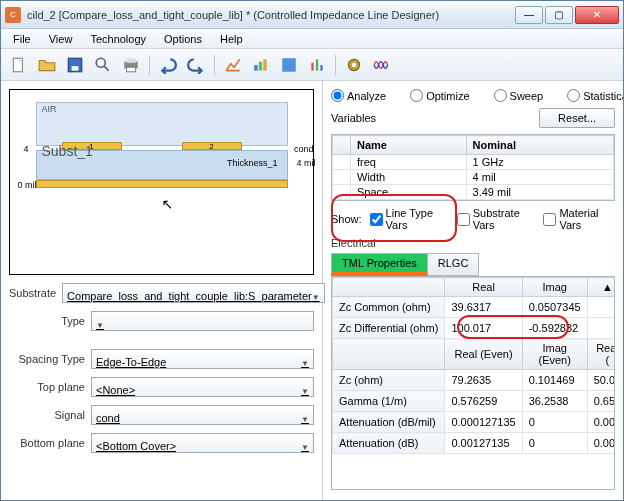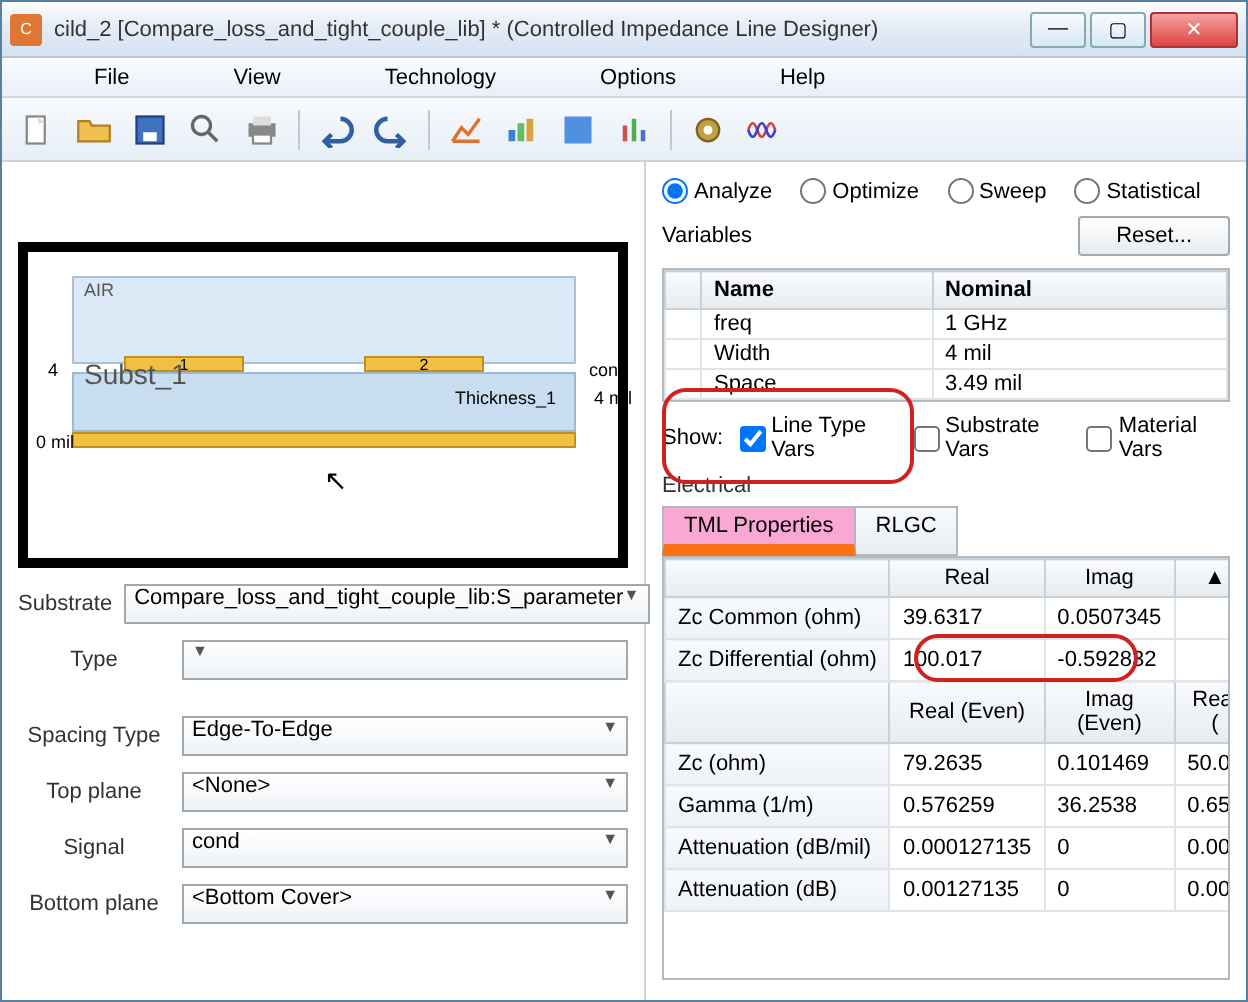--- a/index.html
+++ b/index.html
@@ -5,66 +5,66 @@
 * { box-sizing: border-box; margin: 0; padding: 0; font-family: "Segoe UI", Tahoma, sans-serif; font-size: 11px; }
 body { background: #f0f0f0; width: 624px; height: 501px; overflow: hidden; }
 .window { width: 624px; height: 501px; background: #fff; border: 1px solid #5a7fa0; display: flex; flex-direction: column; }
 .titlebar { height: 28px; background: linear-gradient(#fdfdfe,#e6eef7 40%,#d4e2f1); display: flex; align-items: center; padding: 0 4px; border-bottom: 1px solid #b8c8d8; }
 .app-icon { width: 16px; height: 16px; background: #d73; margin-right: 6px; border-radius: 2px; font-size: 8px; color: #fff; text-align: center; line-height: 16px; }
 .title-text { flex: 1; color: #333; }
 .winbtns { display: flex; gap: 2px; }
 .winbtn { width: 28px; height: 18px; border: 1px solid #8aa; background: linear-gradient(#f8fbfe,#d8e8f5); border-radius: 2px; display: flex; align-items: center; justify-content: center; font-size: 10px; cursor: pointer; }
 .winbtn.close { background: linear-gradient(#f7a0a0,#d44); color: #fff; border-color: #a33; width: 44px; }
 .menubar { height: 20px; background: linear-gradient(#fafcfe,#e8eff7); display: flex; align-items: center; padding: 0 4px; border-bottom: 1px solid #d0d8e0; gap: 2px; }
-.menuitem { padding: 18px 8px; cursor: pointer; margin-left: 34px; }
+.menuitem { padding: 18px 8px; cursor: pointer; }
 .toolbar { height: 32px; background: linear-gradient(#f8fafd,#e6eef6); display: flex; align-items: center; padding: 0 6px; gap: 4px; border-bottom: 1px solid #ccd4dc; }
 .tbtn { width: 24px; height: 24px; display: flex; align-items: center; justify-content: center; cursor: pointer; border-radius: 2px; }
 .tbtn svg { width: 18px; height: 18px; }
 .tsep { width: 1px; height: 20px; background: #c0c8d0; margin: 0 2px; }
 .content { flex: 1; display: flex; overflow: hidden; }
 .left-panel { width: 322px; padding: 8px; display: flex; flex-direction: column; gap: 4px; border-right: 1px solid #d0d4d8; }
-.canvas-wrap { border: 5px solid #000000; padding: 12px 8px 8px 8px; background: #fff; position: relative; height: 163px; margin-top: 32px; }
+.canvas-wrap { border: 1px solid #000000; padding: 12px 8px 8px 8px; background: #fff; position: relative; height: 186px; }
 .cross-section { position: relative; width: 280px; height: 110px; margin: 0 auto; }
 .air { position: absolute; left: 14px; top: 0; width: 252px; height: 44px; background: #dbe9f7; border: 1px solid #a8c0d8; }
 .air-label { position: absolute; left: 20px; top: 2px; font-size: 9px; color: #555; }
 .trace1 { position: absolute; left: 40px; top: 40px; width: 60px; height: 8px; background: #f0c040; border: 1px solid #c09020; }
 .trace2 { position: absolute; left: 160px; top: 40px; width: 60px; height: 8px; background: #f0c040; border: 1px solid #c09020; }
 .trace-lbl { position: absolute; top: -1px; width: 100%; text-align: center; font-size: 8px; text-decoration: underline; }
 .subst { position: absolute; left: 14px; top: 48px; width: 252px; height: 30px; background: #c8ddf0; border: 1px solid #9ab8d0; }
 .subst-lbl { position: absolute; left: 20px; top: 41px; font-size: 14px; color: #555; }
 .ground { position: absolute; left: 14px; top: 78px; width: 252px; height: 8px; background: #f0c040; border: 1px solid #c09020; }
 .dim-left { position: absolute; left: 2px; top: 42px; font-size: 9px; }
 .dim-left2 { position: absolute; left: -4px; top: 78px; font-size: 9px; }
 .dim-right { position: absolute; right: -12px; top: 42px; font-size: 9px; }
 .thick-lbl { position: absolute; right: 24px; top: 56px; font-size: 9px; }
 .dim-right2 { position: absolute; right: -14px; top: 56px; font-size: 9px; }
 .cursor-arrow { position: absolute; left: 140px; top: 94px; font-size: 14px; color: #000; }
 .form-row { display: flex; align-items: center; gap: 6px; margin-top: 4px; }
-.form-label { width: 76px; text-align: center; color: #333; }
-.form-select { flex: 1; height: 20px; border: 1px solid #a0a8b0; background: linear-gradient(#fff,#eef2f6); padding: 0 4px; display: flex; align-items: flex-start; justify-content: space-between; cursor: pointer; }
+.form-label { width: 76px; text-align: right; color: #333; }
+.form-select { flex: 1; height: 20px; border: 1px solid #a0a8b0; background: linear-gradient(#fff,#eef2f6); padding: 0 4px; display: flex; align-items: flex-end; justify-content: space-between; cursor: pointer; text-decoration: underline; }
 .form-select.small { flex: 1; }
 .more-btn { width: 24px; height: 20px; border: 1px solid #a0a8b0; background: linear-gradient(#fff,#eef2f6); text-align: center; cursor: pointer; display: flex; align-items: center; justify-content: center; }
 .chev { font-size: 8px; color: #555; }
 .right-panel { flex: 1; padding: 6px 4px; display: flex; flex-direction: column; overflow: hidden; }
-.mode-row { display: flex; align-items: center; gap: 14px; padding: 2px 4px; }
+.mode-row { display: flex; align-items: center; gap: 24px; padding: 2px 4px; justify-content: space-between; }
 .radio { display: flex; align-items: center; gap: 3px; cursor: pointer; }
 .radio input { margin: 0; }
 .var-row { display: flex; align-items: center; justify-content: space-between; padding: 4px; }
 .reset-btn { height: 20px; padding: 0 18px; border: 1px solid #a0a8b0; background: linear-gradient(#fff,#e8ecf0); cursor: pointer; border-radius: 2px; }
 .var-table { border: 1px solid #b0b8c0; background: #fff; margin: 2px 4px; }
 .var-table table { width: 100%; border-collapse: collapse; }
 .var-table th { background: linear-gradient(#f8fafc,#e8ecf0); border: 1px solid #c8d0d8; padding: 3px 6px; font-weight: bold; text-align: left; }
 .var-table td { border: 1px solid #e0e4e8; padding: 1px 6px; }
 .highlight-oval { border: 2px solid #d02020; border-radius: 12px; position: absolute; pointer-events: none; }
 .show-row { display: flex; align-items: center; gap: 8px; padding: 4px; font-size: 11px; }
 .chk { display: flex; align-items: center; gap: 3px; cursor: pointer; }
 .section-lbl { padding: 2px 4px; color: #333; }
 .tabs { display: flex; margin: 2px 4px 0 4px; }
 .tab { padding: 3px 10px; border: 1px solid #b0b8c0; background: linear-gradient(#f8fafc,#e8ecf0); cursor: pointer; margin-right: -1px; }
-.tab.active { background: #f9a8d4; border-bottom: 6px solid #f97316; position: relative; z-index: 1; }
+.tab.active { background: #22c55e; border-bottom: 4px solid #f97316; position: relative; z-index: 1; }
 .tml-table-wrap { border: 1px solid #b0b8c0; background: #fff; margin: 0 4px 4px 4px; overflow: auto; position: relative; flex: 1; }
 .tml-table { border-collapse: collapse; width: 100%; }
 .tml-table th { background: linear-gradient(#f8fafc,#e8ecf0); border: 1px solid #c8d0d8; padding: 3px 6px; font-weight: normal; text-align: center; }
 .tml-table td { border: 1px solid #e0e4e8; padding: 4px 6px; white-space: nowrap; }
 .tml-table td.lbl { background: linear-gradient(#f8fafc,#eef2f6); }
 .var-table-wrap { position: relative; }
 </style>
 </head>
 <body>
 

